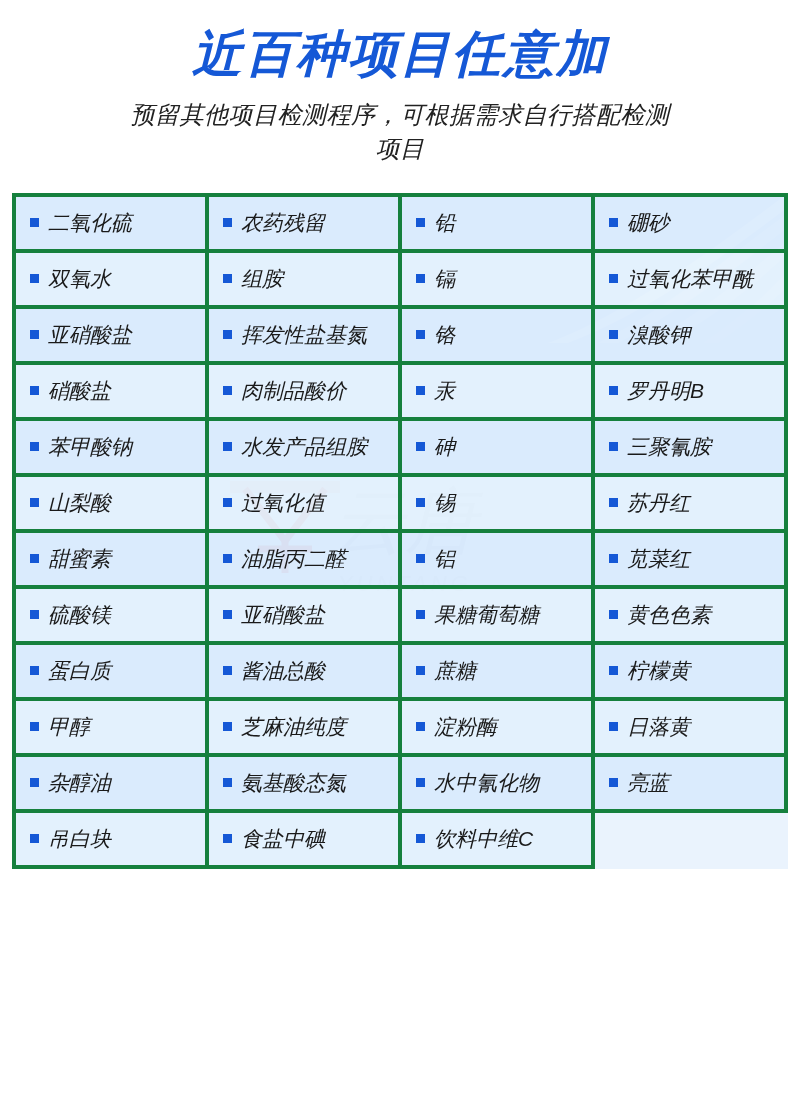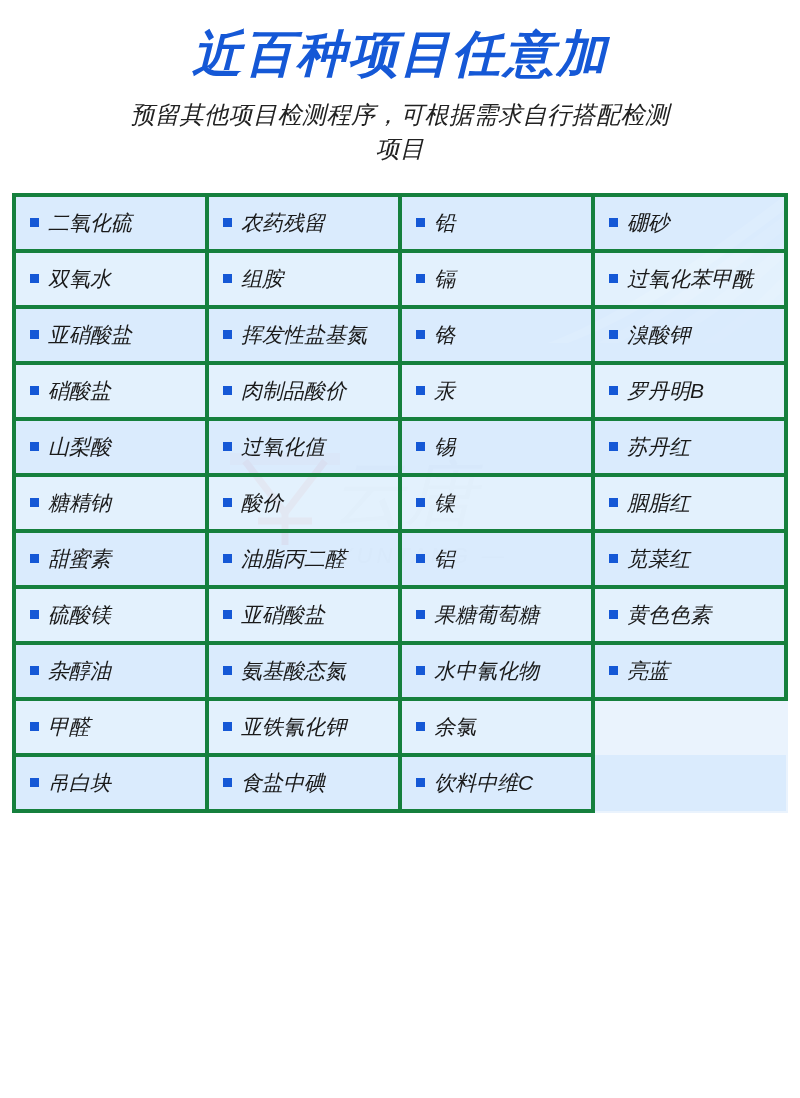--- a/index.html
+++ b/index.html
@@ -154,56 +154,62 @@
           <td><span class="bullet"></span><span class="cell-label">铬</span></td>
           <td><span class="bullet"></span><span class="cell-label">溴酸钾</span></td>
         </tr>
         <tr>
           <td><span class="bullet"></span><span class="cell-label">硝酸盐</span></td>
           <td><span class="bullet"></span><span class="cell-label">肉制品酸价</span></td>
           <td><span class="bullet"></span><span class="cell-label">汞</span></td>
           <td><span class="bullet"></span><span class="cell-label">罗丹明B</span></td>
         </tr>
         <tr>
+          <td><span class="bullet"></span><span class="cell-label">苯甲酸钠</span></td>
+          <td><span class="bullet"></span><span class="cell-label">水发产品组胺</span></td>
+          <td><span class="bullet"></span><span class="cell-label">砷</span></td>
+          <td><span class="bullet"></span><span class="cell-label">三聚氰胺</span></td>
+        </tr>
+        <tr>
           <td><span class="bullet"></span><span class="cell-label">山梨酸</span></td>
           <td><span class="bullet"></span><span class="cell-label">过氧化值</span></td>
           <td><span class="bullet"></span><span class="cell-label">锡</span></td>
           <td><span class="bullet"></span><span class="cell-label">苏丹红</span></td>
         </tr>
         <tr>
-          <td><span class="bullet"></span><span class="cell-label">糖精钠</span></td>
-          <td><span class="bullet"></span><span class="cell-label">酸价</span></td>
-          <td><span class="bullet"></span><span class="cell-label">镍</span></td>
-          <td><span class="bullet"></span><span class="cell-label">胭脂红</span></td>
-        </tr>
-        <tr>
           <td><span class="bullet"></span><span class="cell-label">甜蜜素</span></td>
           <td><span class="bullet"></span><span class="cell-label">油脂丙二醛</span></td>
           <td><span class="bullet"></span><span class="cell-label">铝</span></td>
           <td><span class="bullet"></span><span class="cell-label">苋菜红</span></td>
         </tr>
         <tr>
           <td><span class="bullet"></span><span class="cell-label">硫酸镁</span></td>
           <td><span class="bullet"></span><span class="cell-label">亚硝酸盐</span></td>
           <td><span class="bullet"></span><span class="cell-label">果糖葡萄糖</span></td>
           <td><span class="bullet"></span><span class="cell-label">黄色色素</span></td>
         </tr>
         <tr>
+          <td><span class="bullet"></span><span class="cell-label">蛋白质</span></td>
+          <td><span class="bullet"></span><span class="cell-label">酱油总酸</span></td>
+          <td><span class="bullet"></span><span class="cell-label">蔗糖</span></td>
+          <td><span class="bullet"></span><span class="cell-label">柠檬黄</span></td>
+        </tr>
+        <tr>
+          <td><span class="bullet"></span><span class="cell-label">甲醇</span></td>
+          <td><span class="bullet"></span><span class="cell-label">芝麻油纯度</span></td>
+          <td><span class="bullet"></span><span class="cell-label">淀粉酶</span></td>
+          <td><span class="bullet"></span><span class="cell-label">日落黄</span></td>
+        </tr>
+        <tr>
           <td><span class="bullet"></span><span class="cell-label">杂醇油</span></td>
           <td><span class="bullet"></span><span class="cell-label">氨基酸态氮</span></td>
           <td><span class="bullet"></span><span class="cell-label">水中氰化物</span></td>
           <td><span class="bullet"></span><span class="cell-label">亮蓝</span></td>
         </tr>
         <tr>
-          <td><span class="bullet"></span><span class="cell-label">甲醛</span></td>
-          <td><span class="bullet"></span><span class="cell-label">亚铁氰化钾</span></td>
-          <td><span class="bullet"></span><span class="cell-label">余氯</span></td>
-          <td class="empty"></td>
-        </tr>
-        <tr>
           <td><span class="bullet"></span><span class="cell-label">吊白块</span></td>
           <td><span class="bullet"></span><span class="cell-label">食盐中碘</span></td>
           <td><span class="bullet"></span><span class="cell-label">饮料中维C</span></td>
           <td class="empty"></td>
         </tr>
       </tbody>
     </table>
   </div>
 </div>
 

